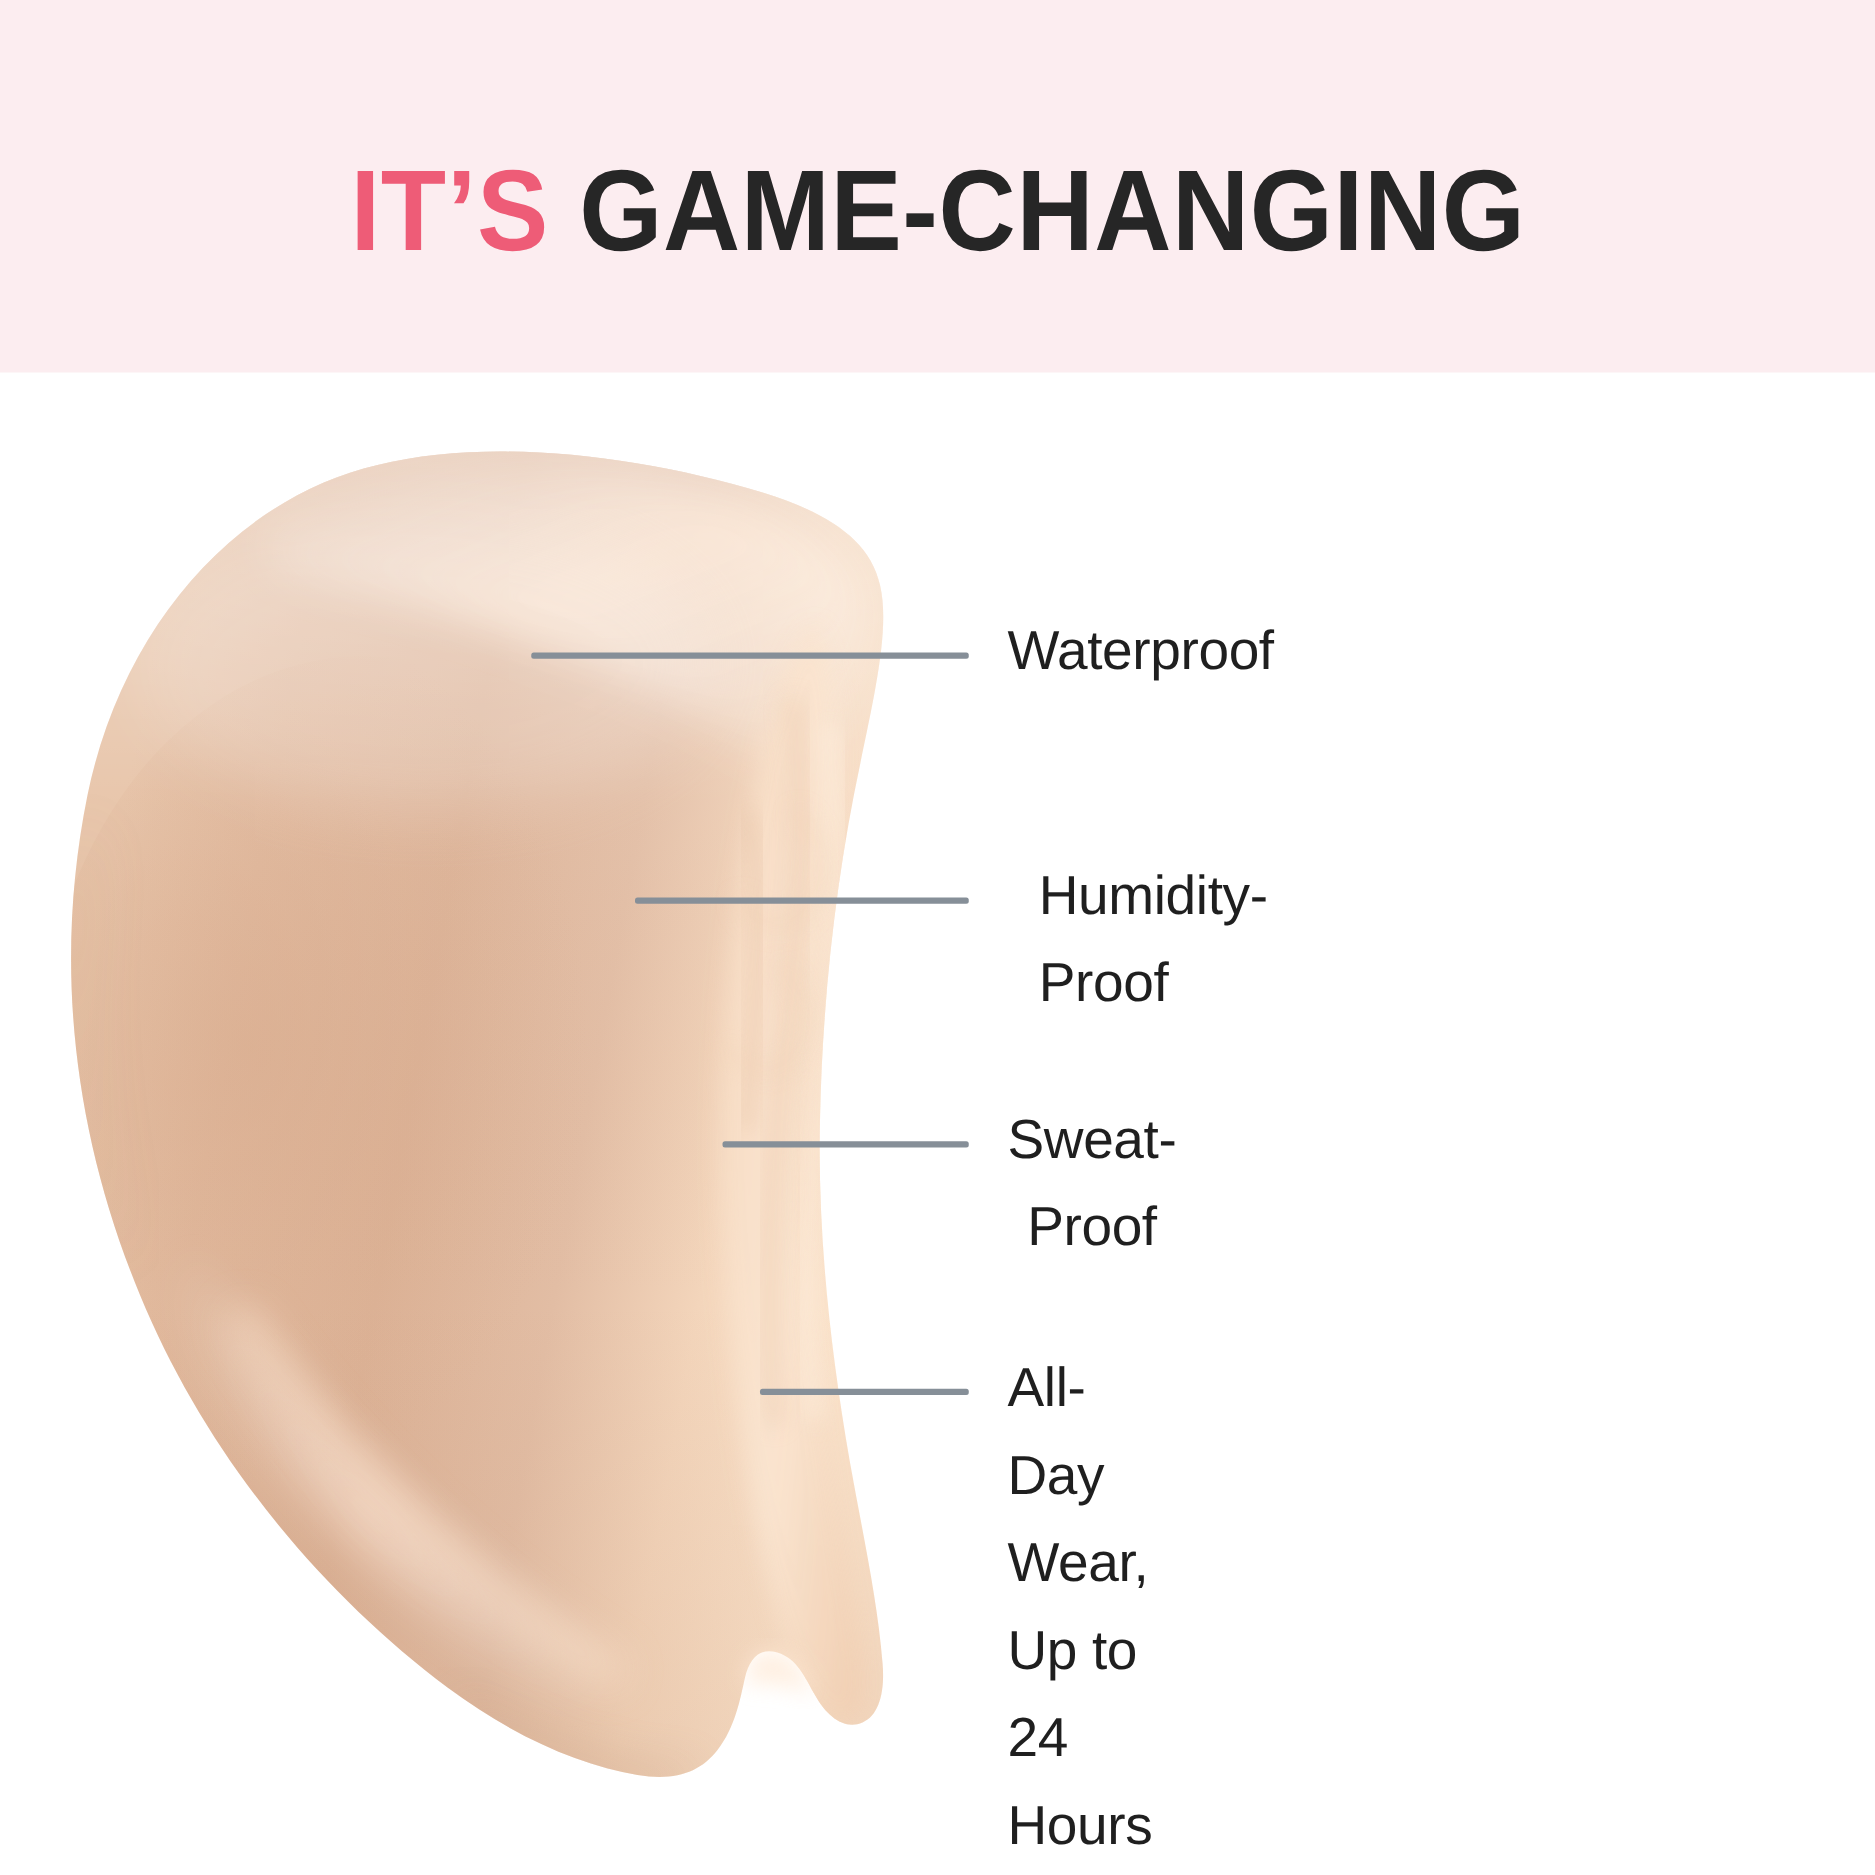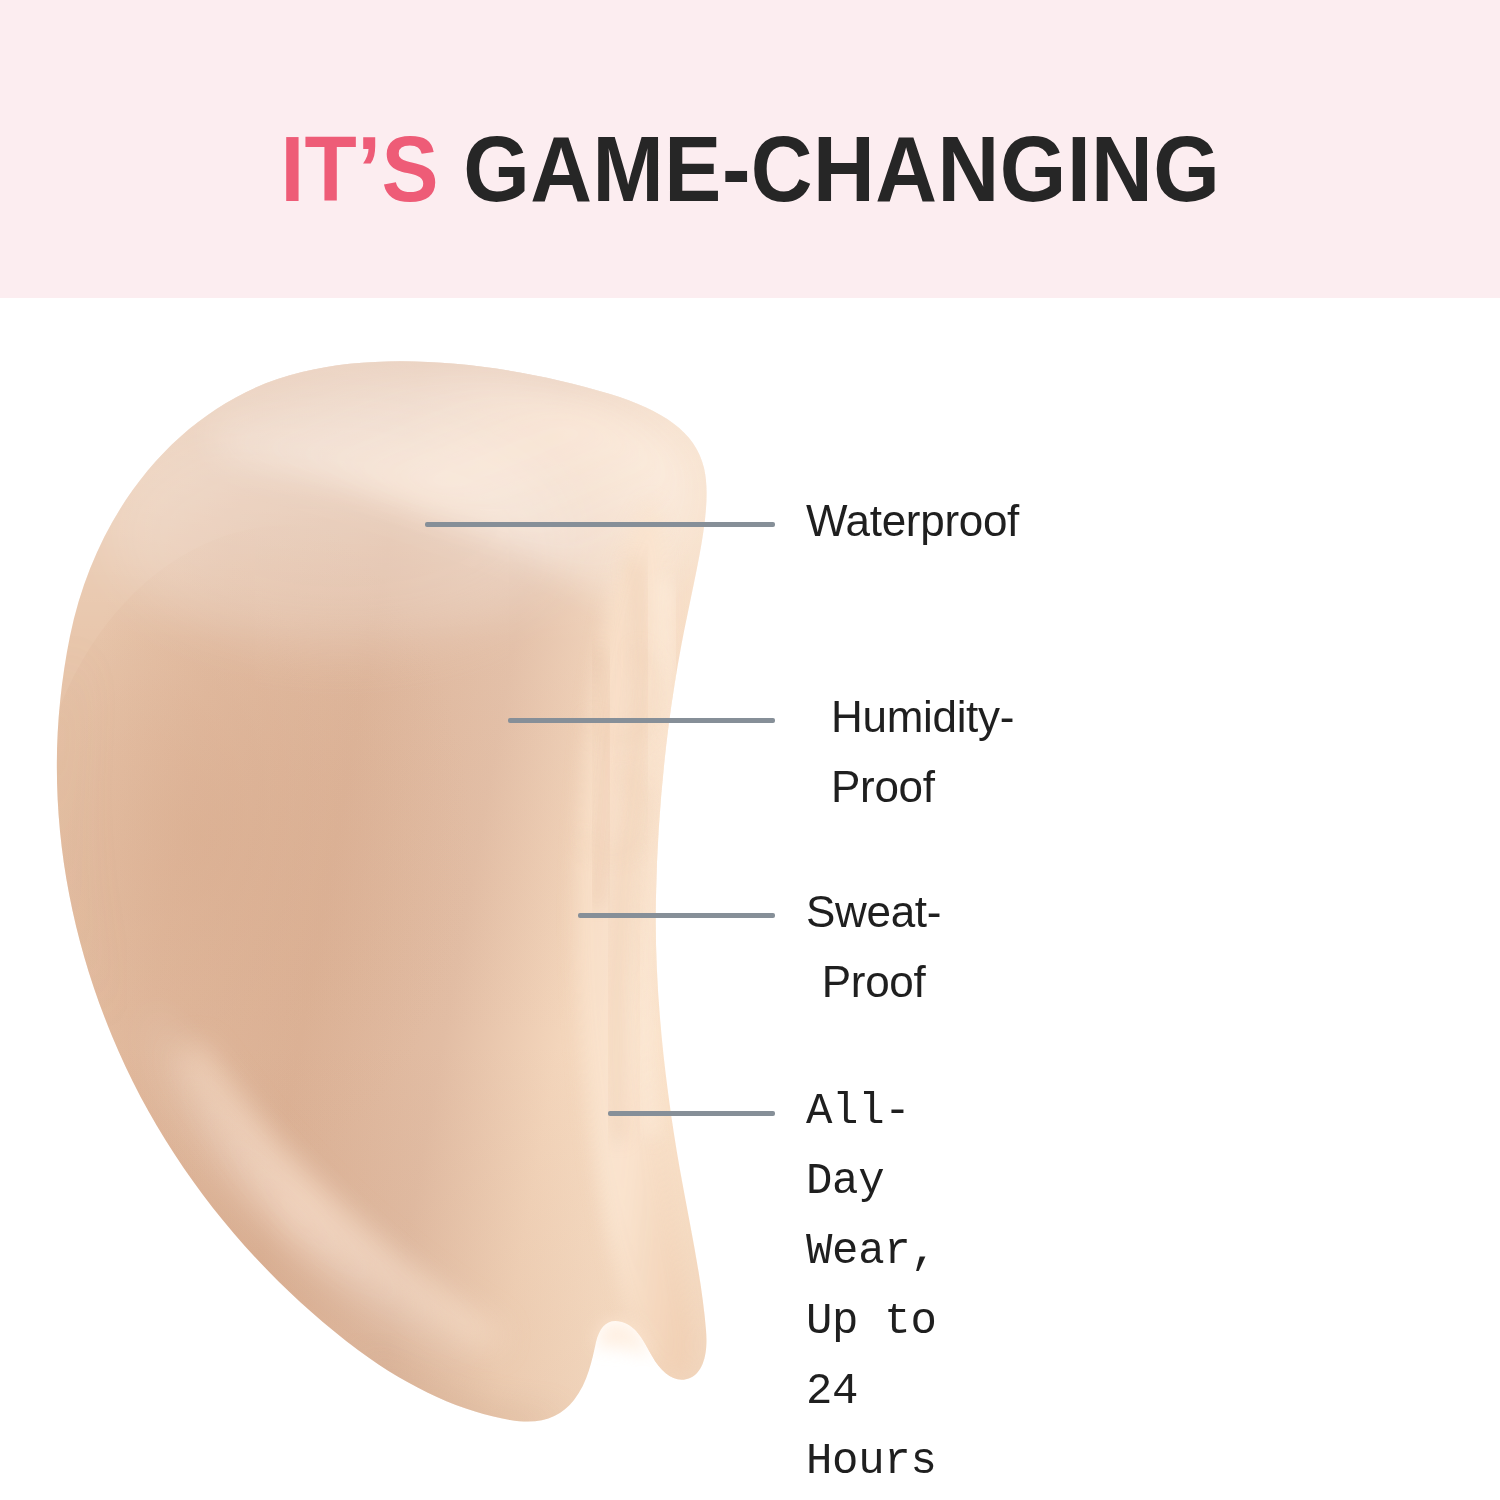--- a/index.html
+++ b/index.html
@@ -207,17 +207,17 @@
     <div class="callout-label" style="left:806px;top:682px;margin-left:25px;">Humidity-Proof</div>
   </div>
 
   <div class="callout">
     <div class="leader" style="left:578px;top:913px;width:197px;"></div>
     <div class="callout-label" style="left:806px;top:877px;text-align:center;">Sweat-Proof</div>
   </div>
 
   <div class="callout">
     <div class="leader" style="left:608px;top:1111px;width:167px;"></div>
-    <div class="callout-label" style="left:806px;top:1076px;font-family:Liberation Mono, monospace;">All-Day Wear,
+    <div class="callout-label" style="left:806px;top:1076px;">All-Day Wear,
 Up to 24 Hours</div>
   </div>
 
 </div>
 
 </body></html>

